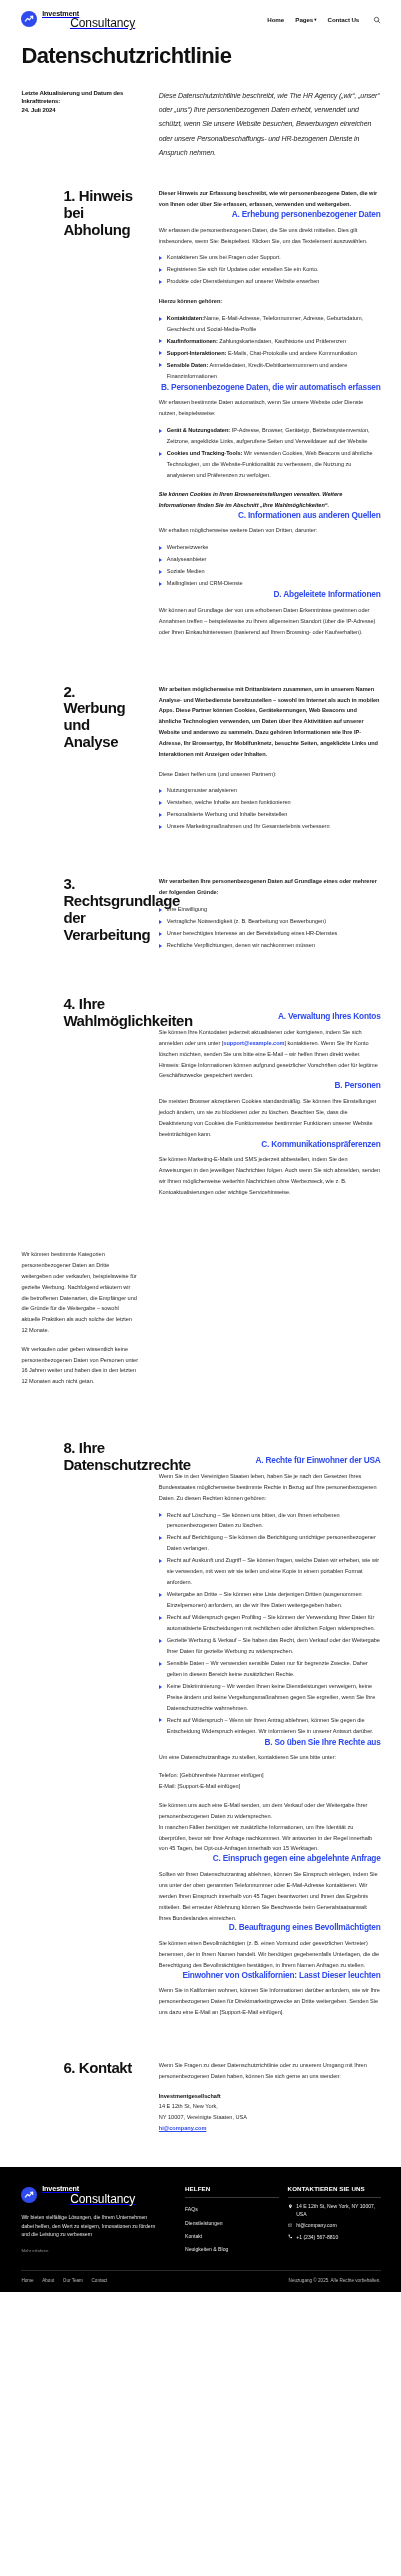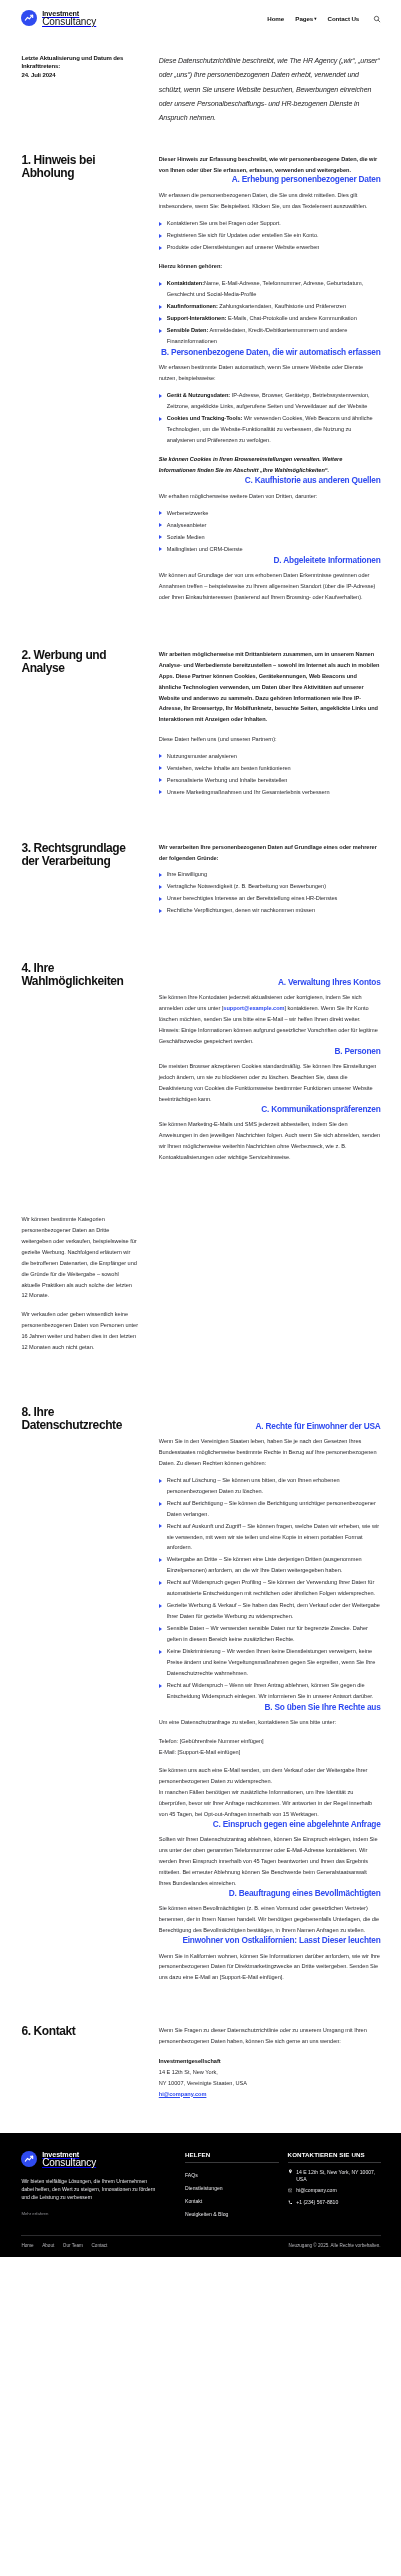--- a/index.html
+++ b/index.html
@@ -23,21 +23,21 @@
   .brand { display: flex; align-items: center; gap: 4.8px; }
   .brand-mark {
     width: 16px; height: 16px; border-radius: 50%;
     background: #2f4bf0;
     display: flex; align-items: center; justify-content: center;
     flex: 0 0 auto;
   }
   .brand-mark svg { display: block; }
   .brand-text { line-height: 1.02; text-decoration: underline; }
   .brand-top { font-size: 7.2px; font-weight: bold; letter-spacing: -0.1px; color: #111; }
-  .brand-bottom { font-size: 10px; font-weight: normal; letter-spacing: -0.1px; color: #111; }
+  .brand-bottom { font-size: 12px; font-weight: normal; letter-spacing: -0.1px; color: #111; margin-left: 28px; }
 
   .main-nav { display: flex; align-items: center; gap: 11.3px; }
   .nav-link {
     font-size: 6.2px; font-weight: bold; color: #111;
     text-decoration: none; letter-spacing: -0.1px;
     display: inline-flex; align-items: center; gap: 1.1px;
   }
   .chev { display: inline-block; font-size: 4.3px; line-height: 1; transform: translateY(0.5px); }
   .search-btn {
     background: none; border: none; cursor: pointer;
@@ -74,25 +74,26 @@
   .intro-body {
     font-size: 7px;
     font-style: italic;
     line-height: 2.05;
     color: #1d1d1f;
     letter-spacing: -0.1px;
   }
 
   
   .sec-num {
-    font-size: 12px;
+    font-size: 15px;
     font-weight: bold;
     letter-spacing: -0.4px;
     line-height: 1.12;
     color: #111;
+    margin-left: 42px;
   }
   .sec-body { padding-bottom: 2.1px; }
 
   .lead {
     font-size: 5.6px;
     font-weight: bold;
     line-height: 1.95;
     color: #1d1d1f;
     letter-spacing: -0.03px;
   }
@@ -240,20 +241,21 @@
           <circle cx="10.5" cy="10.5" r="6.6" stroke="#111" stroke-width="1.9" fill="none"></circle>
           <line x1="15.4" y1="15.4" x2="20.5" y2="20.5" stroke="#111" stroke-width="1.9" stroke-linecap="round"></line>
         </svg>
       </span>
     </button>
   </nav>
 </header>
 
 <main class="page-wrap">
 
+  <h1 class="page-title">Datenschutzrichtlinie</h1>
 
   <section class="row intro">
     <div class="meta-label" style="white-space:pre-line">Letzte Aktualisierung und Datum des Inkrafttretens:
 24. Juli 2024</div>
     <div class="intro-body">Diese Datenschutzrichtlinie beschreibt, wie The HR Agency („wir“, „unser“ oder „uns“) Ihre personenbezogenen Daten erhebt, verwendet und schützt, wenn Sie unsere Website besuchen, Bewerbungen einreichen oder unsere Personalbeschaffungs- und HR-bezogenen Dienste in Anspruch nehmen.</div>
   </section>
 
   <section class="row" style="margin-top:28px">
     <h2 class="sec-num">1. Hinweis bei Abholung</h2>
     <div class="sec-body">
@@ -275,21 +277,21 @@
       </ul>
 
       <h3 class="sub gap-top-lg">B. Personenbezogene Daten, die wir automatisch erfassen</h3>
       <p class="body">Wir erfassen bestimmte Daten automatisch, wenn Sie unsere Website oder Dienste nutzen, beispielsweise:</p>
       <ul class="tri">
         <li><b>Gerät &amp; Nutzungsdaten:</b><span> IP-Adresse, Browser, Gerätetyp, Betriebssystemversion, Zeitzone, angeklickte Links, aufgerufene Seiten und Verweildauer auf der Website</span></li>
         <li><b>Cookies und Tracking-Tools:</b><span> Wir verwenden Cookies, Web Beacons und ähnliche Technologien, um die Website-Funktionalität zu verbessern, die Nutzung zu analysieren und Präferenzen zu verfolgen.</span></li>
       </ul>
       <p class="body italic-bold" style="margin-top:8.6px">Sie können Cookies in Ihren Browsereinstellungen verwalten. Weitere Informationen finden Sie im Abschnitt „Ihre Wahlmöglichkeiten“.</p>
 
-      <h3 class="sub gap-top">C. Kaufhistorie aus anderen Quellen</h3>
+      <h3 class="sub gap-top">C. Informationen aus anderen Quellen</h3>
       <p class="body">Wir erhalten möglicherweise weitere Daten von Dritten, darunter:</p>
       <ul class="tri">
         <li>Werbenetzwerke</li>
         <li>Analyseanbieter</li>
         <li>Soziale Medien</li>
         <li>Mailinglisten und CRM-Dienste</li>
       </ul>
 
       <h3 class="sub gap-top-lg">D. Abgeleitete Informationen</h3>
       <p class="body">Wir können auf Grundlage der von uns erhobenen Daten Erkenntnisse gewinnen oder Annahmen treffen – beispielsweise zu Ihrem allgemeinen Standort (über die IP-Adresse) oder Ihren Einkaufsinteressen (basierend auf Ihrem Browsing- oder Kaufverhalten).</p>

